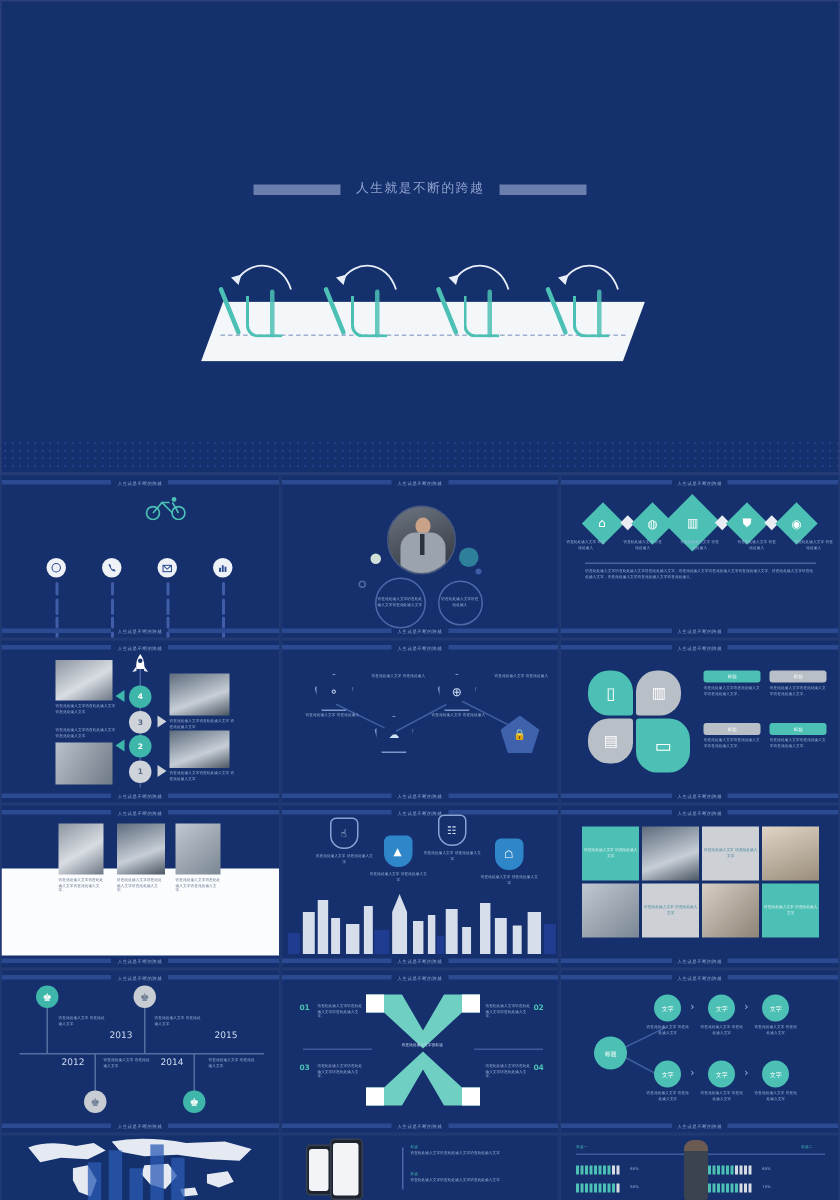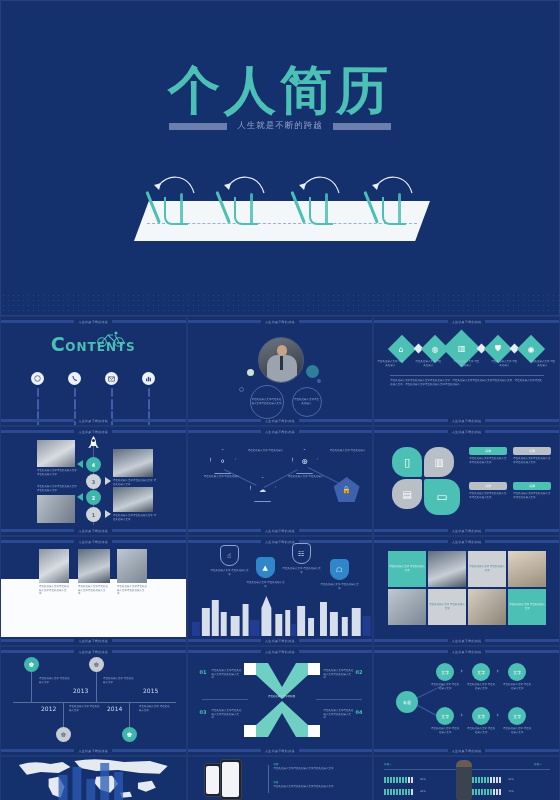--- a/index.html
+++ b/index.html
@@ -206,21 +206,20 @@
   .woman { position:absolute; width:16px;height:40px;
     background:linear-gradient(180deg,#6b5a52 0 18%, #3c4350 18% 100%);
     border-radius:6px 6px 2px 2px; }
 </style>
 </head>
 <body>
 
 <div class="page">
 
   <div class="hero">
-    <div class="hero-title">个人简历</div>
     <div class="hero-sub-wrap">
       <span class="hero-rule"></span>
       <span class="hero-sub">人生就是不断的跨越</span>
       <span class="hero-rule"></span>
     </div>
 
     <div class="hurdle-stage"></div>
     <div class="hurdle-dash"></div>
 
     <div class="hurdle" style="left:155px; top:178px;">
@@ -272,23 +271,20 @@
   </div>
 
   <div class="grid">
 
     <div class="slide">
       <div class="band top">
           <span class="bl"></span>
           <span class="bt">人生就是不断的跨越</span>
           <span class="bl"></span>
         </div>
-      <div class="s1-c">
-        <span class="s1-big">C</span><span class="s1-big"><small>ONTENTS</small></span>
-      </div>
       <span class="bike">
         <svg width="30" height="16" viewBox="0 0 30 16">
           <circle cx="6" cy="11" r="4.3" stroke="#4cc0b4" stroke-width="1.1" fill="none"></circle>
           <circle cx="23" cy="11" r="4.3" stroke="#4cc0b4" stroke-width="1.1" fill="none"></circle>
           <path d="M6 11 L12 4 L19 11 M12 4 L17 4 M23 11 L19 4" stroke="#4cc0b4" stroke-width="1.1" fill="none"></path>
           <circle cx="20" cy="2" r="1.6" fill="#4cc0b4"></circle>
         </svg>
       </span>
       <div class="s1-items">
         <div class="s1-item">

